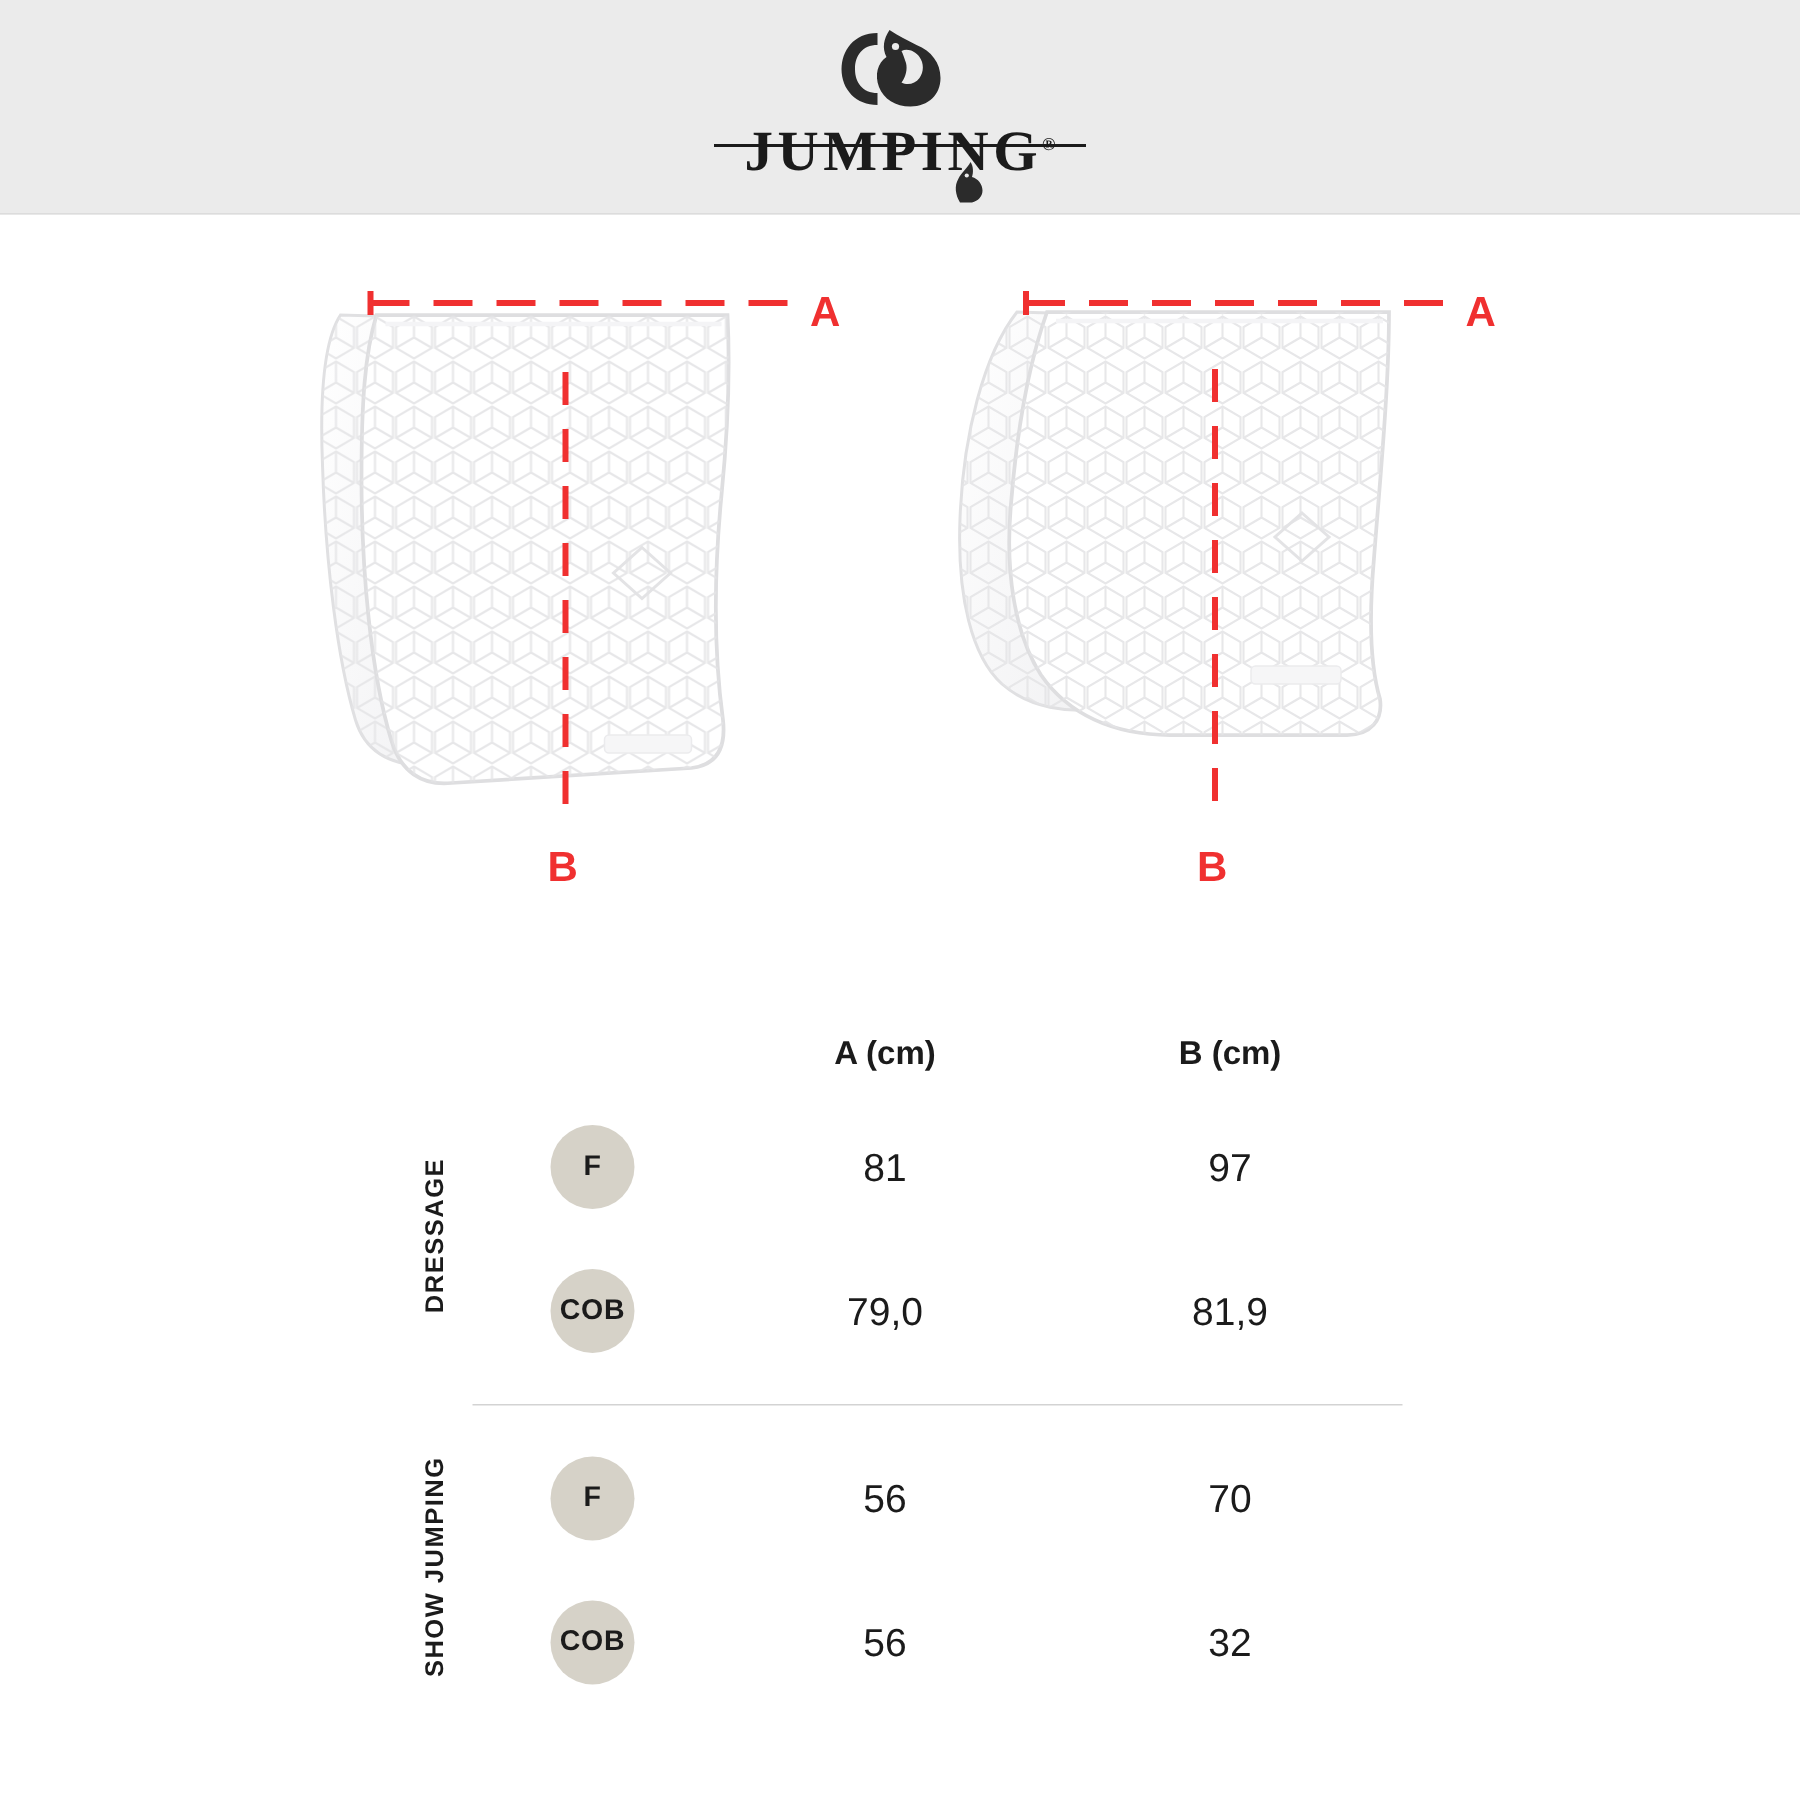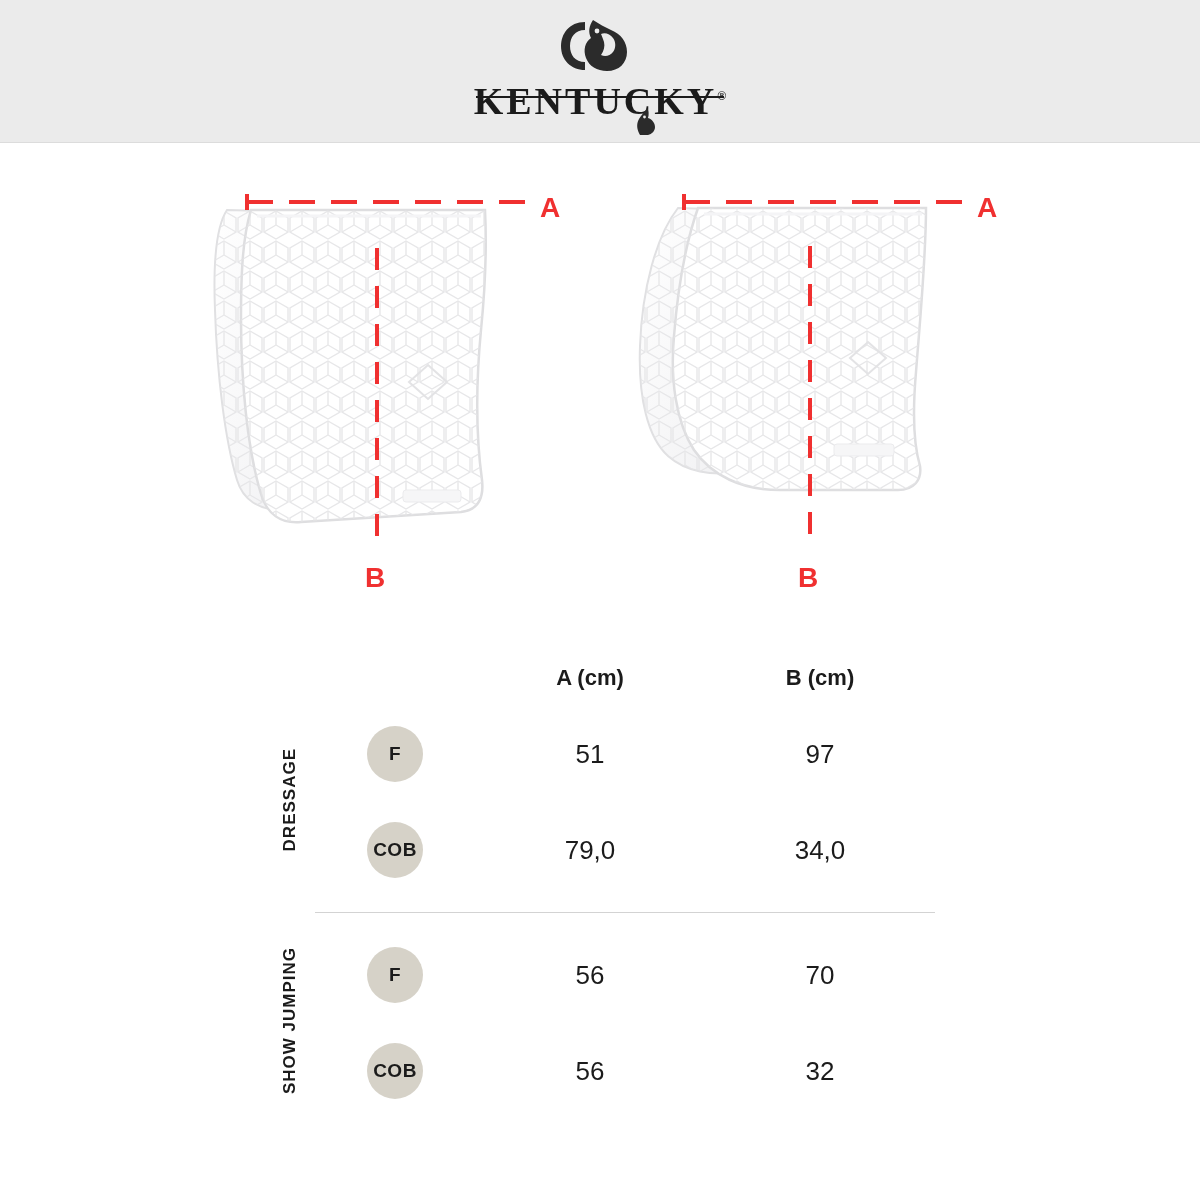--- a/index.html
+++ b/index.html
@@ -104,21 +104,21 @@
   .label-b { top: 412px; }
   .pad-block.left .label-a { left: 355px; }
   .pad-block.left .label-b { left: 180px; }
   .pad-block.right .label-a { left: 357px; }
   .pad-block.right .label-b { left: 178px; }
 
   
   .size-table {
     position: absolute;
     left: 265px;
-    top: 650px;
+    top: 674px;
     width: 670px;
   }
   table.sizes {
     border-collapse: collapse;
     width: 670px;
     table-layout: fixed;
   }
   table.sizes col.c-group { width: 50px; }
   table.sizes col.c-size  { width: 160px; }
   table.sizes col.c-val   { width: 230px; }
@@ -188,21 +188,21 @@
 
   <div class="header">
     <div class="brand">
       <svg class="brand-mark" viewBox="0 0 90 56" aria-hidden="true">
         <path d="M30 4 C14 4 6 16 6 28 C6 42 16 52 30 52 L30 44 C20 44 15 37 15 28 C15 19 20 12 30 12 Z" fill="#2b2b2b"></path>
         <path d="M38 2 C34 8 33 14 36 20 C30 24 28 32 31 40 C34 48 42 53 52 53 C64 53 72 45 72 34 C72 24 66 16 56 12 C50 9 44 6 38 2 Z" fill="#2b2b2b"></path>
         <path d="M46 16 C50 14 55 16 58 20 C61 24 61 30 58 34 C55 38 50 39 46 37 C49 33 50 28 49 24 C48 21 47 18 46 16 Z" fill="#ebebeb"></path>
         <circle cx="42" cy="13" r="2.4" fill="#ebebeb"></circle>
       </svg>
       <div class="brand-name">
-        <span>KENTUCKY</span><span class="brand-reg">®</span>
+        <span>JUMPING</span><span class="brand-reg">®</span>
       </div>
       <div class="brand-rule"></div>
       <svg class="brand-horse" viewBox="0 0 26 30" aria-hidden="true">
         <path d="M8 29 C5 24 4 18 7 13 C9 9 13 6 15 2 C17 5 17 9 16 12 C20 13 23 17 23 21 C23 25 20 28 16 29 Z" fill="#2b2b2b"></path>
         <circle cx="12.5" cy="11" r="1.4" fill="#ebebeb"></circle>
       </svg>
     </div>
   </div>
 
   <div class="pads">
@@ -290,29 +290,29 @@
       </thead>
       <tbody>
 
         <tr>
           <td class="group-cell" rowspan="2">
             <span class="group-label">DRESSAGE</span>
           </td>
           <td class="row-cell">
             <span class="badge">F</span>
           </td>
-          <td class="row-cell">51</td>
+          <td class="row-cell">81</td>
           <td class="row-cell">97</td>
         </tr>
         <tr>
           <td class="row-cell">
             <span class="badge">COB</span>
           </td>
           <td class="row-cell">79,0</td>
-          <td class="row-cell">34,0</td>
+          <td class="row-cell">81,9</td>
         </tr>
 
         <tr class="spacer-row">
           <td></td>
             <td></td>
             <td></td>
             <td></td>
         </tr>
         <tr class="divider-row">
           <td></td>

